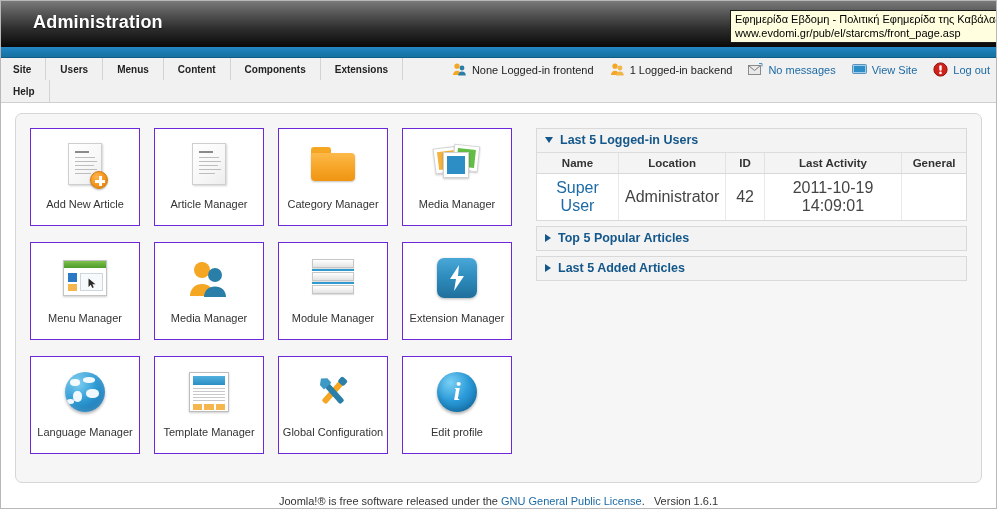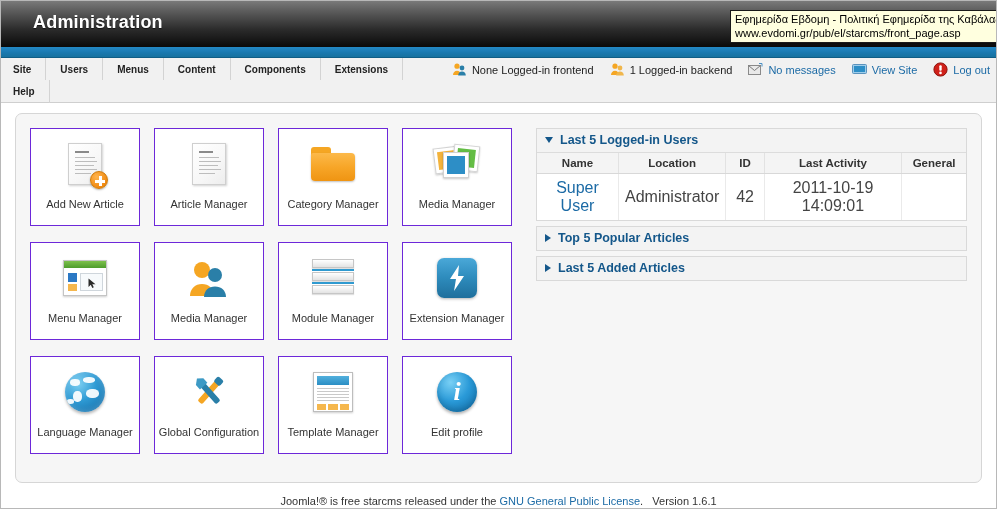--- a/index.html
+++ b/index.html
@@ -548,53 +548,53 @@
               <b style="left:8px;top:19px;width:9px;height:11px;"></b>
               <b style="left:21px;top:17px;width:13px;height:9px;"></b>
               <b style="left:2px;top:27px;width:7px;height:5px;"></b>
             </div>
           </div>
           <div class="qlabel">Language Manager</div>
         </div>
 
         <div class="quick-icon">
           <div class="glyph">
-            <div class="tools">
-              <svg width="44" height="40" viewBox="0 0 44 40">
-                <g transform="rotate(42 22 20)">
-                  <rect x="19" y="6" width="6" height="28" rx="2" fill="#f5a623"></rect>
-                  <rect x="18" y="2" width="8" height="7" rx="2" fill="#2a7fa8"></rect>
-                </g>
-                <g transform="rotate(-42 22 20)">
-                  <rect x="19" y="9" width="6" height="25" rx="2" fill="#2a7fa8"></rect>
-                  <path d="M22 2 l5 4 v6 h-10 V6 z" fill="#3d9ac5"></path>
-                </g>
-              </svg>
-            </div>
-          </div>
-          <div class="qlabel">Global Configuration</div>
-        </div>
-
-        <div class="quick-icon">
-          <div class="glyph">
             <div class="tmpl">
               <div class="hd"></div>
               <div class="tx" style="margin-top:3px"></div>
               <div class="tx"></div>
               <div class="tx"></div>
               <div class="tx"></div>
               <div class="tx"></div>
               <div class="bx">
                   <b></b>
                   <b></b>
                   <b></b>
                 </div>
             </div>
           </div>
           <div class="qlabel">Template Manager</div>
+        </div>
+
+        <div class="quick-icon">
+          <div class="glyph">
+            <div class="tools">
+              <svg width="44" height="40" viewBox="0 0 44 40">
+                <g transform="rotate(42 22 20)">
+                  <rect x="19" y="6" width="6" height="28" rx="2" fill="#f5a623"></rect>
+                  <rect x="18" y="2" width="8" height="7" rx="2" fill="#2a7fa8"></rect>
+                </g>
+                <g transform="rotate(-42 22 20)">
+                  <rect x="19" y="9" width="6" height="25" rx="2" fill="#2a7fa8"></rect>
+                  <path d="M22 2 l5 4 v6 h-10 V6 z" fill="#3d9ac5"></path>
+                </g>
+              </svg>
+            </div>
+          </div>
+          <div class="qlabel">Global Configuration</div>
         </div>
 
         <div class="quick-icon">
           <div class="glyph">
             <div class="info">i</div>
           </div>
           <div class="qlabel">Edit profile</div>
         </div>
 
       </div>
@@ -641,16 +641,16 @@
             <span>Last 5 Added Articles</span>
           </div>
         </div>
 
       </div>
 
     </div>
   </div>
 
   <div id="footer">
-    <span>Joomla!® is free starcms released under the </span><a href="#">GNU General Public License</a><span>.</span>&nbsp;&nbsp;&nbsp;<span>Version 1.6.1</span>
+    <span>Joomla!® is free software released under the </span><a href="#">GNU General Public License</a><span>.</span>&nbsp;&nbsp;&nbsp;<span>Version 1.6.1</span>
   </div>
 
 </div>
 
 </body></html>

